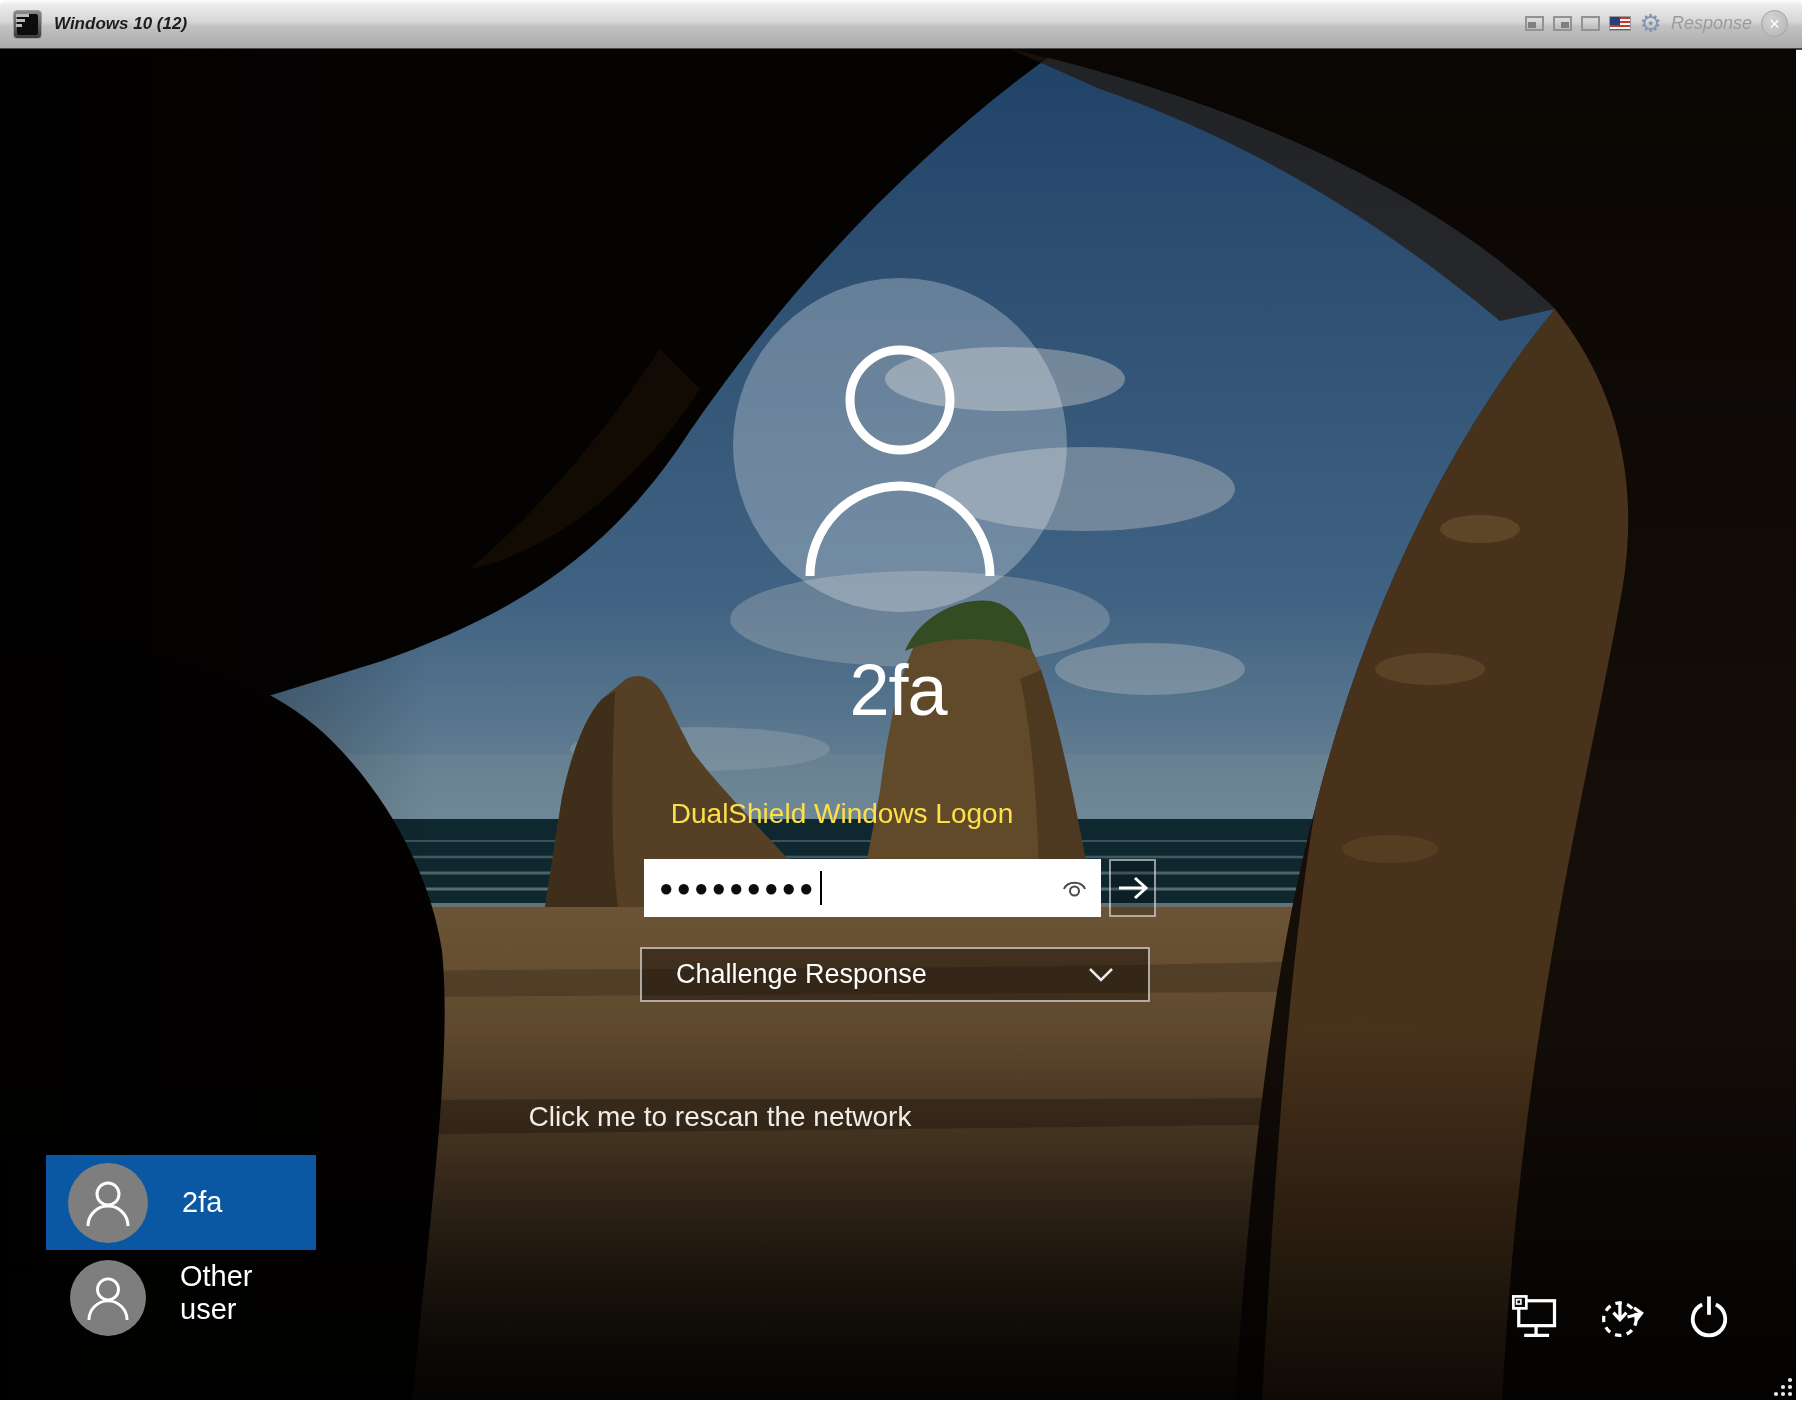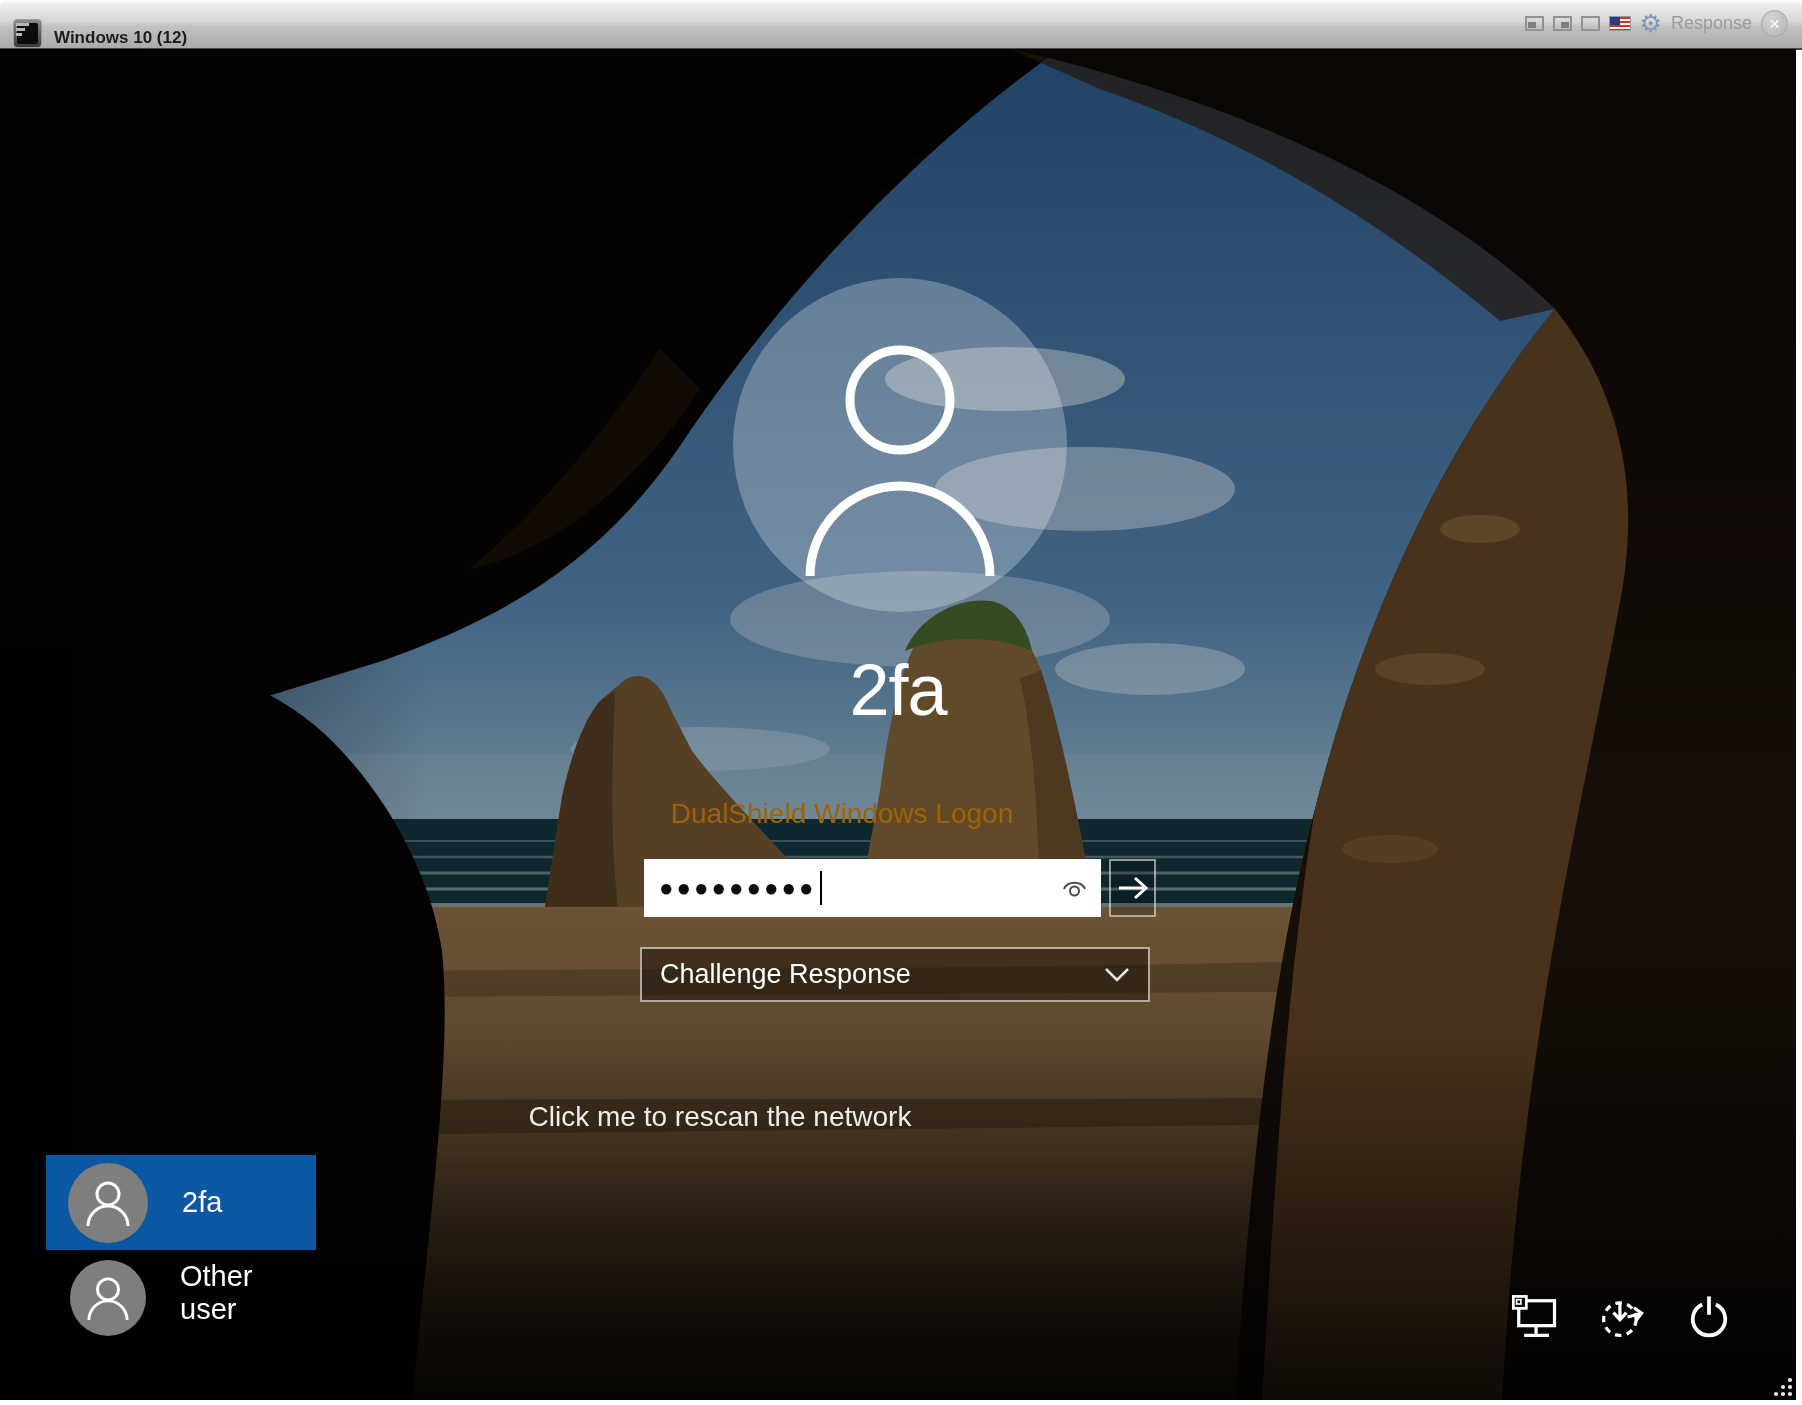--- a/index.html
+++ b/index.html
@@ -5,21 +5,21 @@
   * { margin:0; padding:0; box-sizing:border-box; }
   html,body { width:1802px; height:1405px; background:#ffffff; overflow:hidden;
               font-family:"Liberation Sans","DejaVu Sans",sans-serif; }
 
   
   .titlebar{
     position:absolute; left:0; top:0; width:1802px; height:50px;
     background:linear-gradient(#fdfdfd 0%,#ececec 10%,#d6d6d6 45%,#c2c2c2 55%,#aaaaaa 100%);
     border-bottom:2px solid #4a4a4a;
     border-radius:6px 6px 0 0;
-    display:flex; align-items:flex-end;
+    display:flex; align-items:center;font-style:italic;
   }
   .console-icon{
     width:29px; height:29px; margin-left:13px; border-radius:4px;
     background:linear-gradient(#8a8a8a,#3a3a3a);
     border:1px solid #9c9c9c; position:relative;
   }
   .console-icon .scr{
     position:absolute; left:3px; top:3px; right:3px; bottom:3px;
     background:#0c0c0c; border-radius:2px;
   }
@@ -54,42 +54,42 @@
   .avatar-big{
     position:absolute; left:733px; top:229px; width:334px; height:334px;
     border-radius:50%; background:rgba(255,255,255,0.27);
   }
   .username{
     position:absolute; left:0; top:600px; width:1796px; text-align:center;
     color:#ffffff; font-size:72px; font-weight:300; letter-spacing:-1px;
   }
   .product{
     position:absolute; left:0; top:749px; width:1684px; text-align:center;
-    color:#a16207; font-size:28px; font-weight:300;
+    color:#fde047; font-size:28px; font-weight:300;
   }
 
   
   .password-field{
     position:absolute; left:644px; top:810px; width:457px; height:58px;
     background:#ffffff; display:flex; align-items:center; padding-left:15px;
   }
   .password-dots{ font-size:24px; letter-spacing:3px; color:#0d0d0d; line-height:1; }
   .caret{ display:inline-block; width:2px; height:34px; background:#000; margin-left:4px; }
   .reveal-eye{ position:absolute; right:13px; top:17px; }
   .submit-btn{
     position:absolute; left:1109px; top:810px; width:47px; height:58px;
     border:2px solid rgba(255,255,255,0.55); background:rgba(0,0,0,0.18);
     display:flex; align-items:center; justify-content:center;
   }
 
   
   .auth-select{
     position:absolute; left:640px; top:898px; width:510px; height:55px;
     border:2px solid rgba(255,255,255,0.6); background:rgba(18,10,4,0.45);
-    display:flex; align-items:center; padding:0 18px; color:#ffffff; font-size:27px;
+    display:flex; align-items:center; padding:0 34px; color:#ffffff; font-size:27px;
   }
   .auth-select .chev{ margin-left:auto; }
 
   .rescan{
     position:absolute; left:0; top:1052px; width:1440px; text-align:center;
     color:#f0ede8; font-size:28px;
   }
 
   
   .user-tile{

